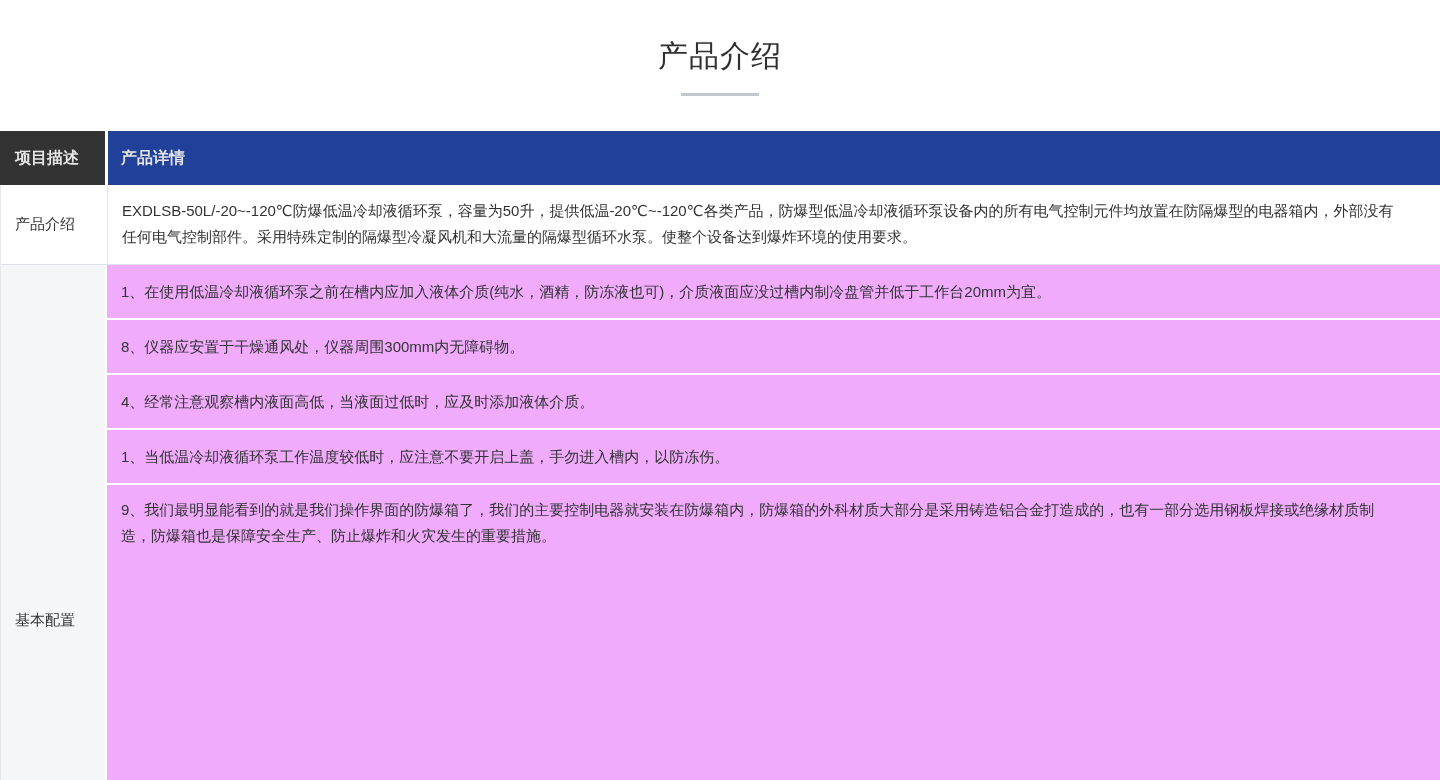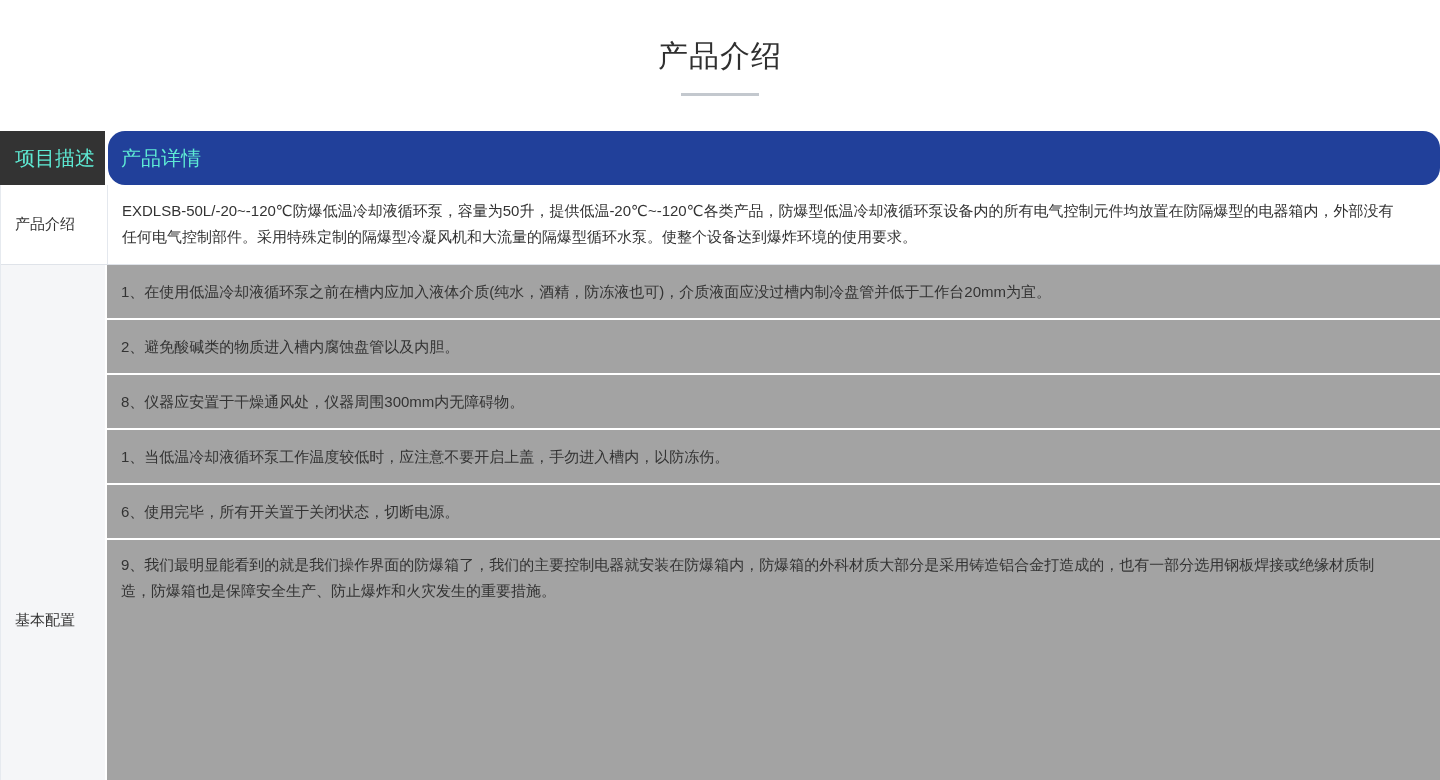--- a/index.html
+++ b/index.html
@@ -27,33 +27,32 @@
     background: #c3c8ce;
     margin: 19px auto 0 auto;
   }
 
   
   .product-table { margin-top: 35px; }
 
   .thead { display: flex; height: 54px; }
   .th {
     display: flex; align-items: center;
-    font-size: 20px; font-weight: normal; color: #5eead4;
+    font-size: 16px; font-weight: bold; color: #e5e5e5;
   }
   .th-left {
     width: 108px;
     background: #333333;
     padding-left: 15px;
     border-right: 3px solid #ffffff;
   }
   .th-right {
     flex: 1;
     background: #21409a;
     padding-left: 13px;
-    border-radius: 17px;
   }
 
   .tbody { border-left: 1px solid #e6eaef; }
 
   .intro-row {
     display: flex;
     min-height: 80px;
     background: #ffffff;
     border-bottom: 1px solid #dfe3e9;
   }
@@ -86,21 +85,21 @@
     border-right: 2px solid #ffffff;
     flex: 0 0 106px;
     width: 106px;
   }
   .config-items {
     flex: 1;
     display: flex;
     flex-direction: column;
   }
   .config-item {
-    background: #a3a3a3;
+    background: #f0abfc;
     min-height: 53px;
     margin-bottom: 2px;
     display: flex;
     align-items: center;
     padding: 0 38px 0 14px;
     font-size: 15px;
     line-height: 26px;
     color: #333333;
   }
   .config-item.tall {
@@ -129,23 +128,22 @@
 
       <div class="intro-row">
         <div class="label-cell">产品介绍</div>
         <div class="intro-content">EXDLSB-50L/-20~-120℃防爆低温冷却液循环泵，容量为50升，提供低温-20℃~-120℃各类产品，防爆型低温冷却液循环泵设备内的所有电气控制元件均放置在防隔爆型的电器箱内，外部没有任何电气控制部件。采用特殊定制的隔爆型冷凝风机和大流量的隔爆型循环水泵。使整个设备达到爆炸环境的使用要求。</div>
       </div>
 
       <div class="config-row">
         <div class="label-cell">基本配置</div>
         <div class="config-items">
           <div class="config-item">1、在使用低温冷却液循环泵之前在槽内应加入液体介质(纯水，酒精，防冻液也可)，介质液面应没过槽内制冷盘管并低于工作台20mm为宜。</div>
-          <div class="config-item">2、避免酸碱类的物质进入槽内腐蚀盘管以及内胆。</div>
           <div class="config-item">8、仪器应安置于干燥通风处，仪器周围300mm内无障碍物。</div>
+          <div class="config-item">4、经常注意观察槽内液面高低，当液面过低时，应及时添加液体介质。</div>
           <div class="config-item">1、当低温冷却液循环泵工作温度较低时，应注意不要开启上盖，手勿进入槽内，以防冻伤。</div>
-          <div class="config-item">6、使用完毕，所有开关置于关闭状态，切断电源。</div>
           <div class="config-item tall">9、我们最明显能看到的就是我们操作界面的防爆箱了，我们的主要控制电器就安装在防爆箱内，防爆箱的外科材质大部分是采用铸造铝合金打造成的，也有一部分选用钢板焊接或绝缘材质制造，防爆箱也是保障安全生产、防止爆炸和火灾发生的重要措施。</div>
         </div>
       </div>
 
     </div>
   </div>
 </div>
 
 </body></html>

